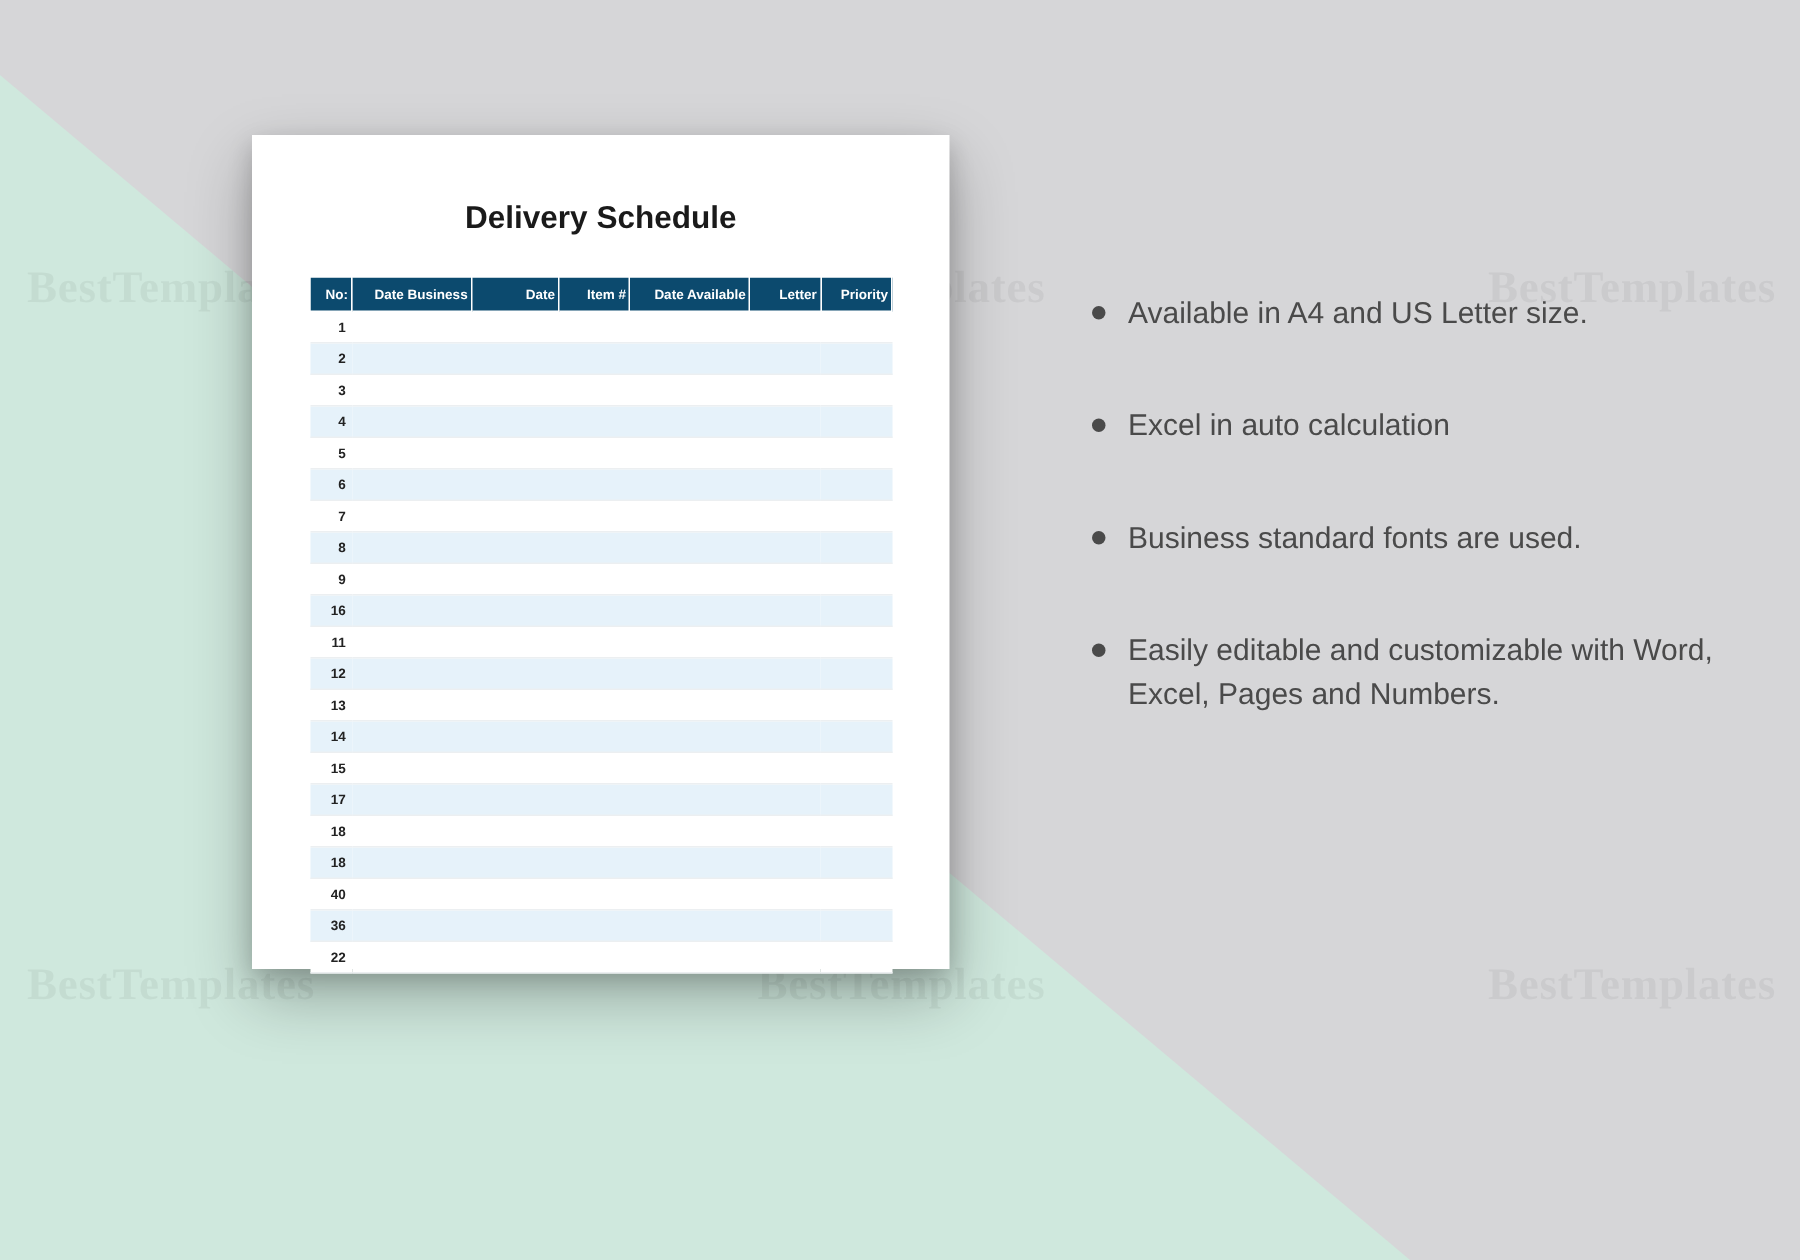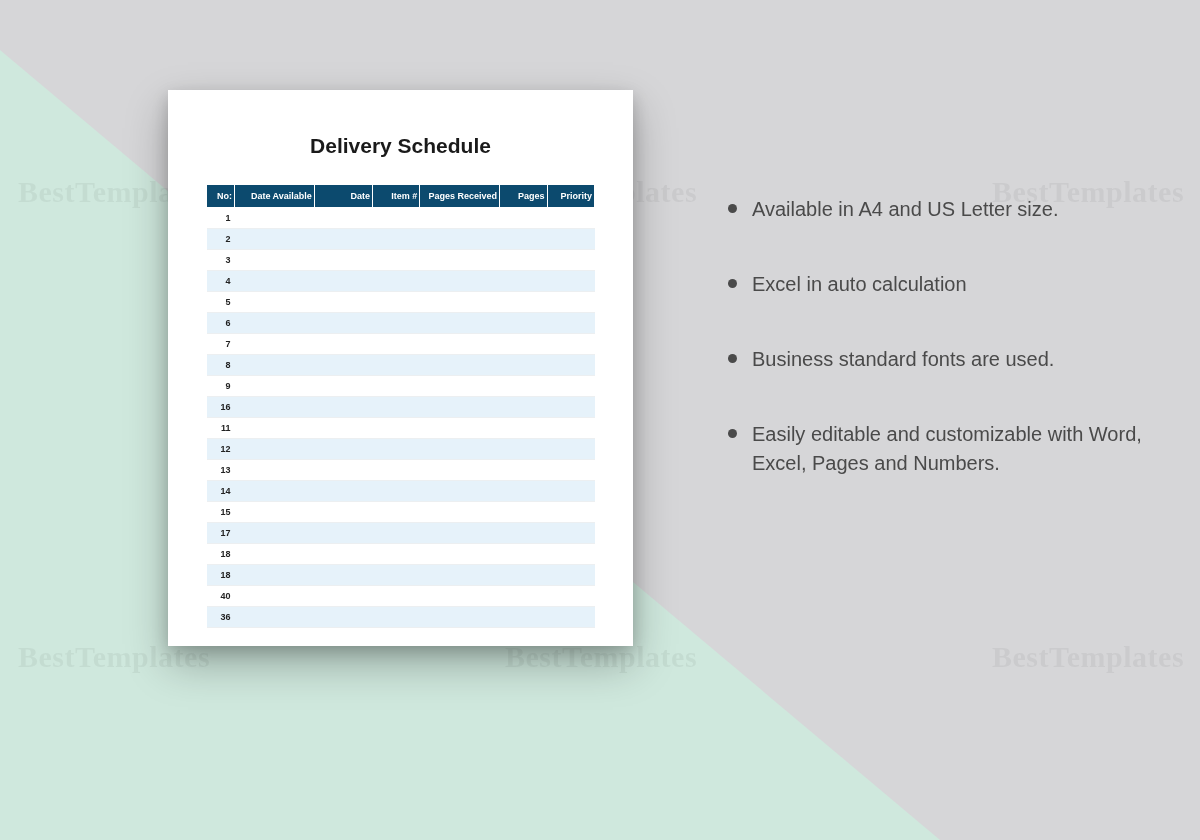--- a/index.html
+++ b/index.html
@@ -140,25 +140,25 @@
 <div class="watermark" style="left:505px; top:640px;">BestTemplates</div>
 <div class="watermark" style="left:992px; top:640px;">BestTemplates</div>
 
 <div class="paper-wrap">
   <div class="paper-inner">
     <div class="doc-title">Delivery Schedule</div>
     <table class="schedule">
       <thead>
         <tr>
           <th class="col-no">No:</th>
-          <th class="col-date">Date Available</th>
+          <th class="col-date">Date Business</th>
           <th class="col-area">Date</th>
           <th class="col-item">Item #</th>
-          <th class="col-recv">Pages Received</th>
-          <th class="col-stat">Pages</th>
+          <th class="col-recv">Date Available</th>
+          <th class="col-stat">Letter</th>
           <th class="col-prio">Priority</th>
         </tr>
       </thead>
       <tbody id="schedule-body">
           <tr>
             <td class="no-cell">1</td>
             <td></td>
             <td></td>
             <td></td>
             <td></td>
@@ -322,20 +322,29 @@
             <td class="no-cell">40</td>
             <td></td>
             <td></td>
             <td></td>
             <td></td>
             <td></td>
             <td></td>
           </tr>
           <tr>
             <td class="no-cell">36</td>
+            <td></td>
+            <td></td>
+            <td></td>
+            <td></td>
+            <td></td>
+            <td></td>
+          </tr>
+          <tr>
+            <td class="no-cell">22</td>
             <td></td>
             <td></td>
             <td></td>
             <td></td>
             <td></td>
             <td></td>
           </tr>
         </tbody>
     </table>
   </div>

